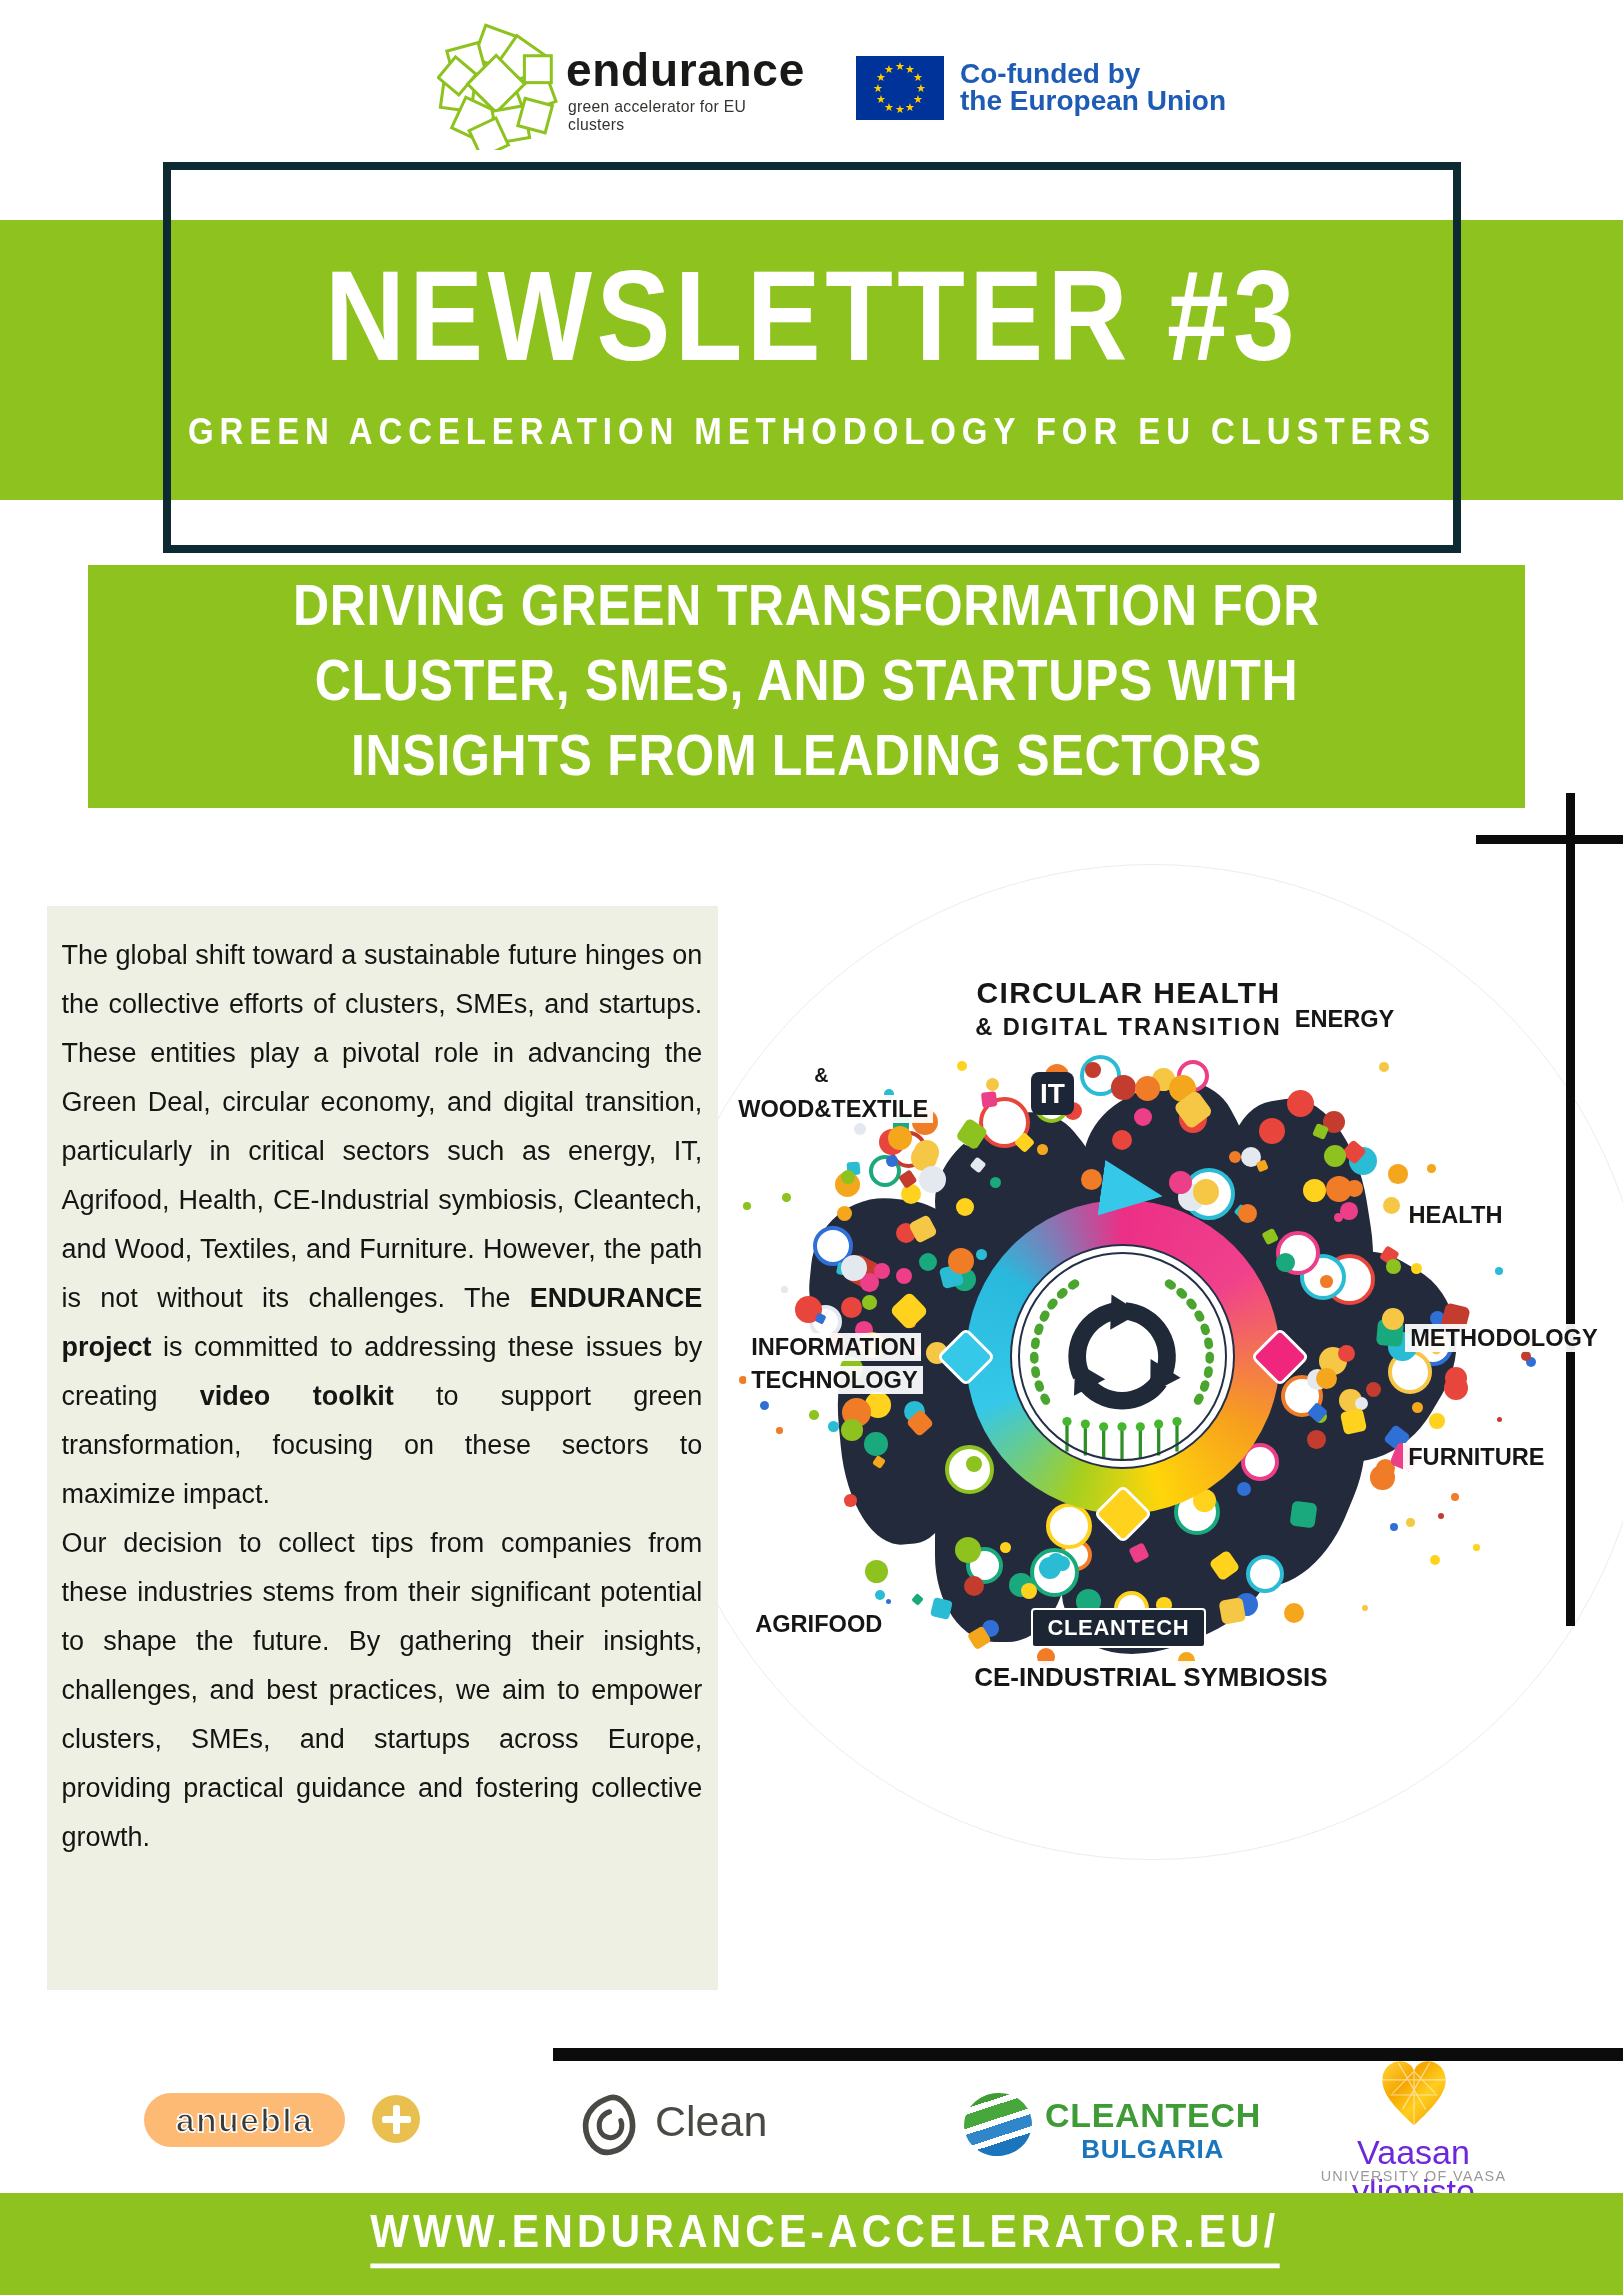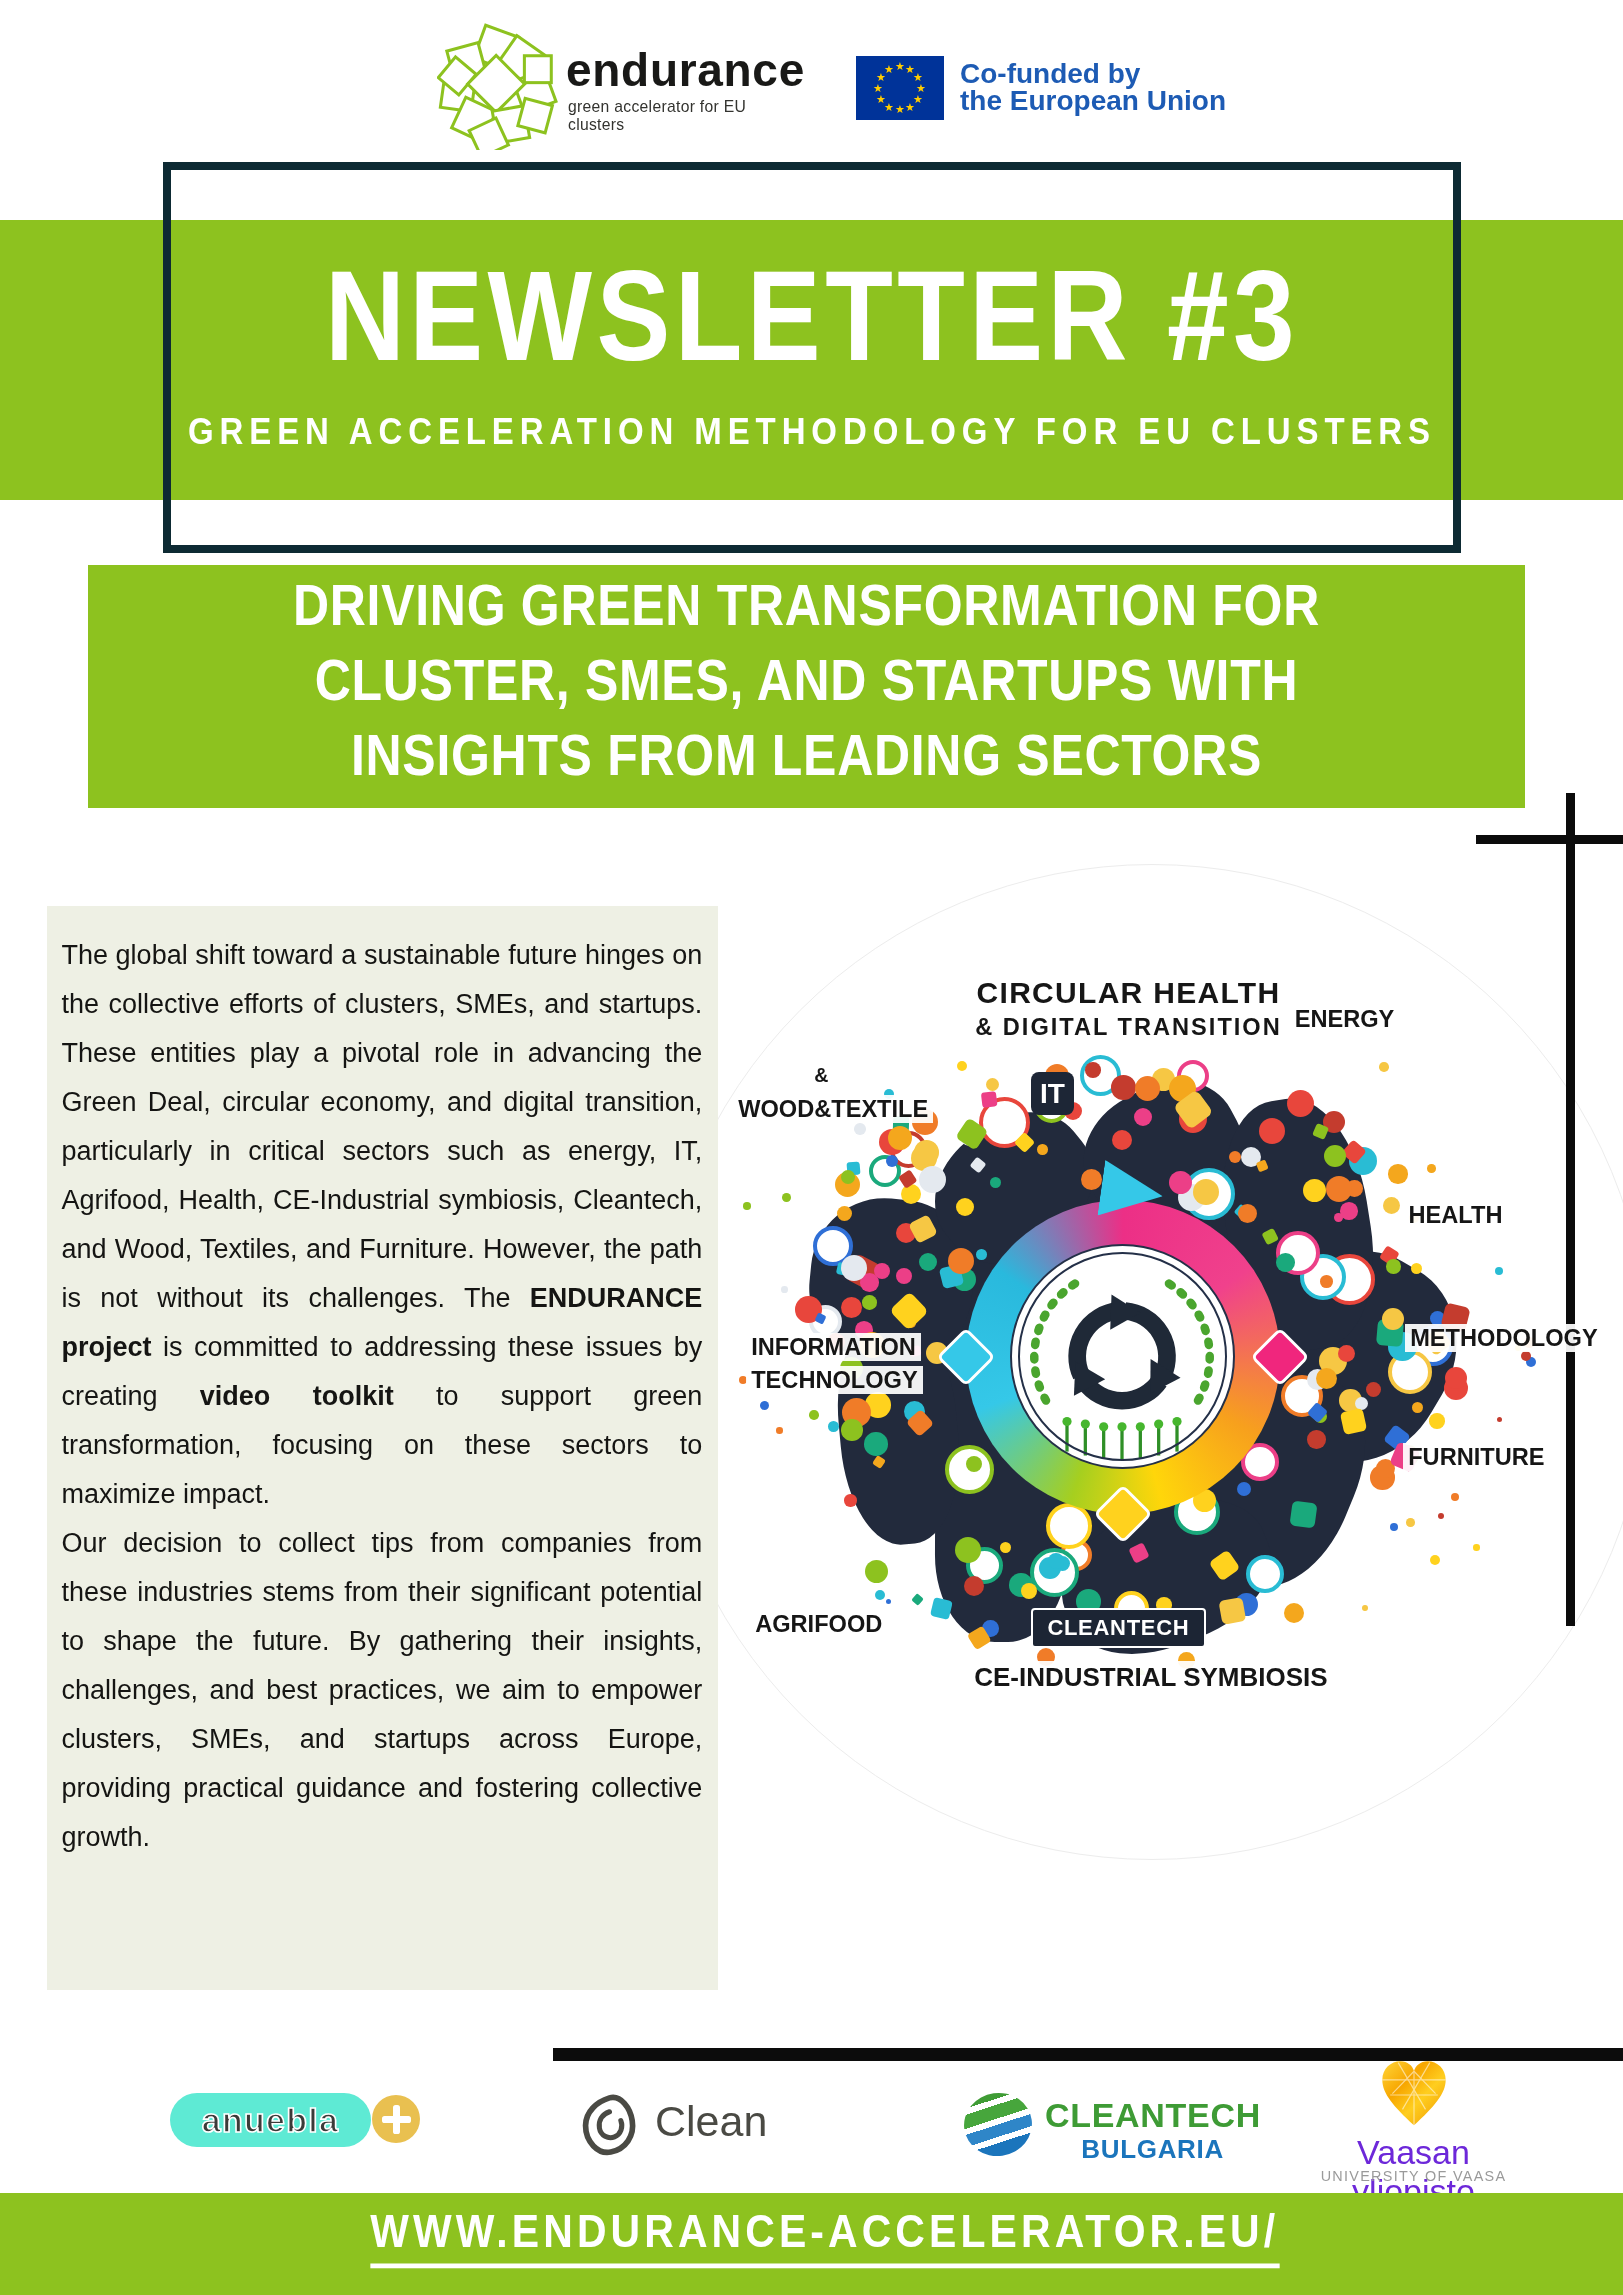--- a/index.html
+++ b/index.html
@@ -59,21 +59,21 @@
   #lbl-construction{left:1405px;top:1325px;width:164px;text-align:center;font-size:23.6px;}
   #lbl-furniture{left:1403px;top:1444px;width:144px;text-align:center;font-size:23.6px;}
   #lbl-agrifood{left:750px;top:1611px;width:131px;text-align:center;font-size:23.6px;}
   #badge-cleantech{position:absolute;left:1031px;top:1608px;background:#1c2534;color:#fff;font-size:22px;font-weight:800;
                    padding:5.2px 14.4px;border:2px solid #fff;border-radius:3.9px;z-index:21;letter-spacing:0.7px;}
   #lbl-symbiosis{left:969px;top:1662px;width:327px;text-align:center;font-size:26px;}
   #it-tile{position:absolute;left:1031px;top:1072px;width:43px;height:43px;background:#1d2636;border-radius:7.9px;
            color:#fff;font-size:28px;font-weight:700;display:flex;align-items:center;justify-content:center;z-index:19;}
   
   #black-bar{position:absolute;left:553px;top:2048px;width:1070px;height:13px;background:#0c0c0c;}
-  #anuebla-pill{position:absolute;left:170px;top:2093px;width:201px;height:54px;background:#5eead4;border-radius:27px;
+  #anuebla-pill{position:absolute;left:144px;top:2093px;width:201px;height:54px;background:#fdba74;border-radius:27px;
                 display:flex;align-items:center;justify-content:center;}
   #anuebla-pill span{font-size:34px;font-weight:700;letter-spacing:1.3px;color:#3b3b39;-webkit-text-stroke:1.6px #fff;}
   #anuebla-plus{position:absolute;left:372px;top:2095px;width:48px;height:48px;background:#e9c050;border-radius:50%;}
   #anuebla-plus i{position:absolute;background:#fff;border-radius:2.6px;}
   #anuebla-plus i.h{left:9.8px;top:21px;width:29px;height:6.5px;}
   #anuebla-plus i.v{left:21px;top:9.8px;width:6.5px;height:29px;}
   #clean-logo{position:absolute;left:578px;top:2091px;}
   #clean-text{position:absolute;left:655px;top:2097px;font-size:43px;font-weight:500;color:#4a4a44;}
   #ct-globe{position:absolute;left:964px;top:2093px;width:68px;height:63px;border-radius:50%;transform:rotate(-8deg);
             background:linear-gradient(170deg,#3f9c35 0%,#3f9c35 16%,#fff 16%,#fff 24%,#47a63c 24%,#47a63c 42%,#fff 42%,#fff 50%,#2f86c8 50%,#2f86c8 66%,#fff 66%,#fff 74%,#1b75bc 74%,#1b75bc 100%);}

